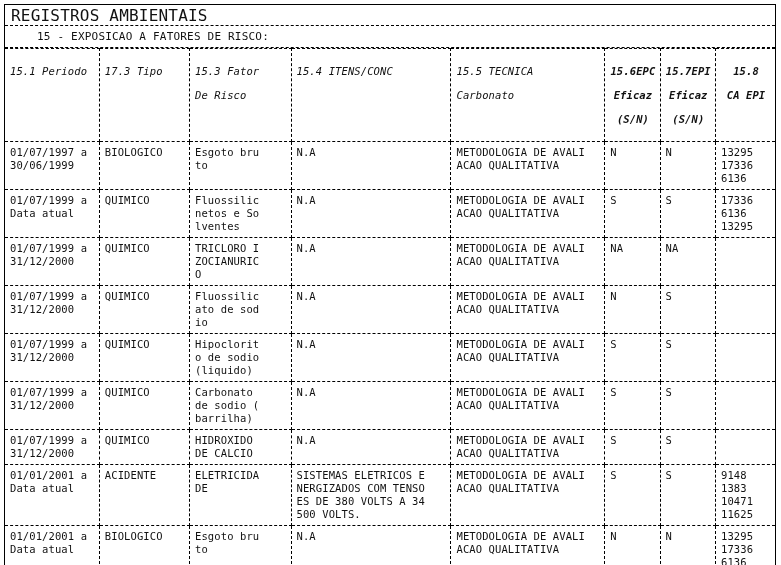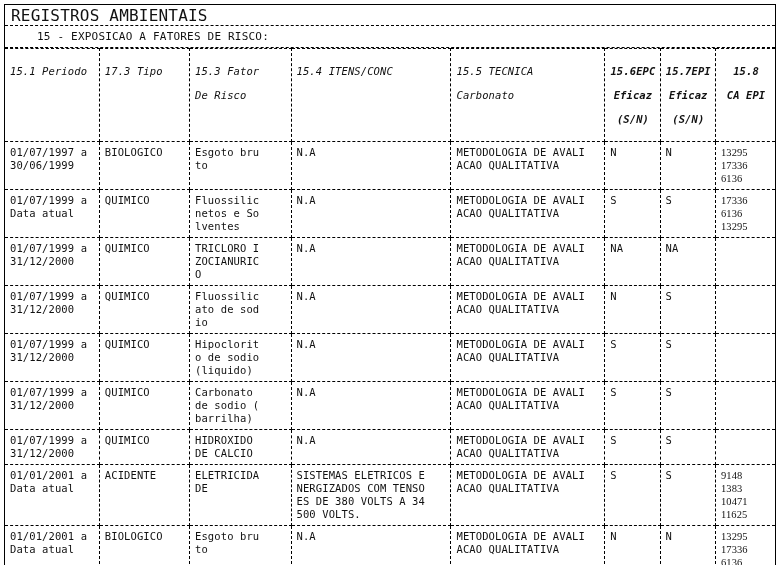--- a/index.html
+++ b/index.html
@@ -85,21 +85,20 @@
   tbody td {
     line-height: 13px;
   }
   td.center {
     text-align: center;
     padding-left: 2px;
     padding-right: 2px;
   }
   td.epi {
     line-height: 13px;
-    font-family: Liberation Serif, serif;
   }
   .c1 { width: 92px; }
   .c2 { width: 88px; }
   .c3 { width: 99px; }
   .c4 { width: 156px; }
   .c5 { width: 150px; }
   .c6 { width: 54px; }
   .c7 { width: 54px; }
   .c8 { width: 58px; }
   .hdr-sub {

